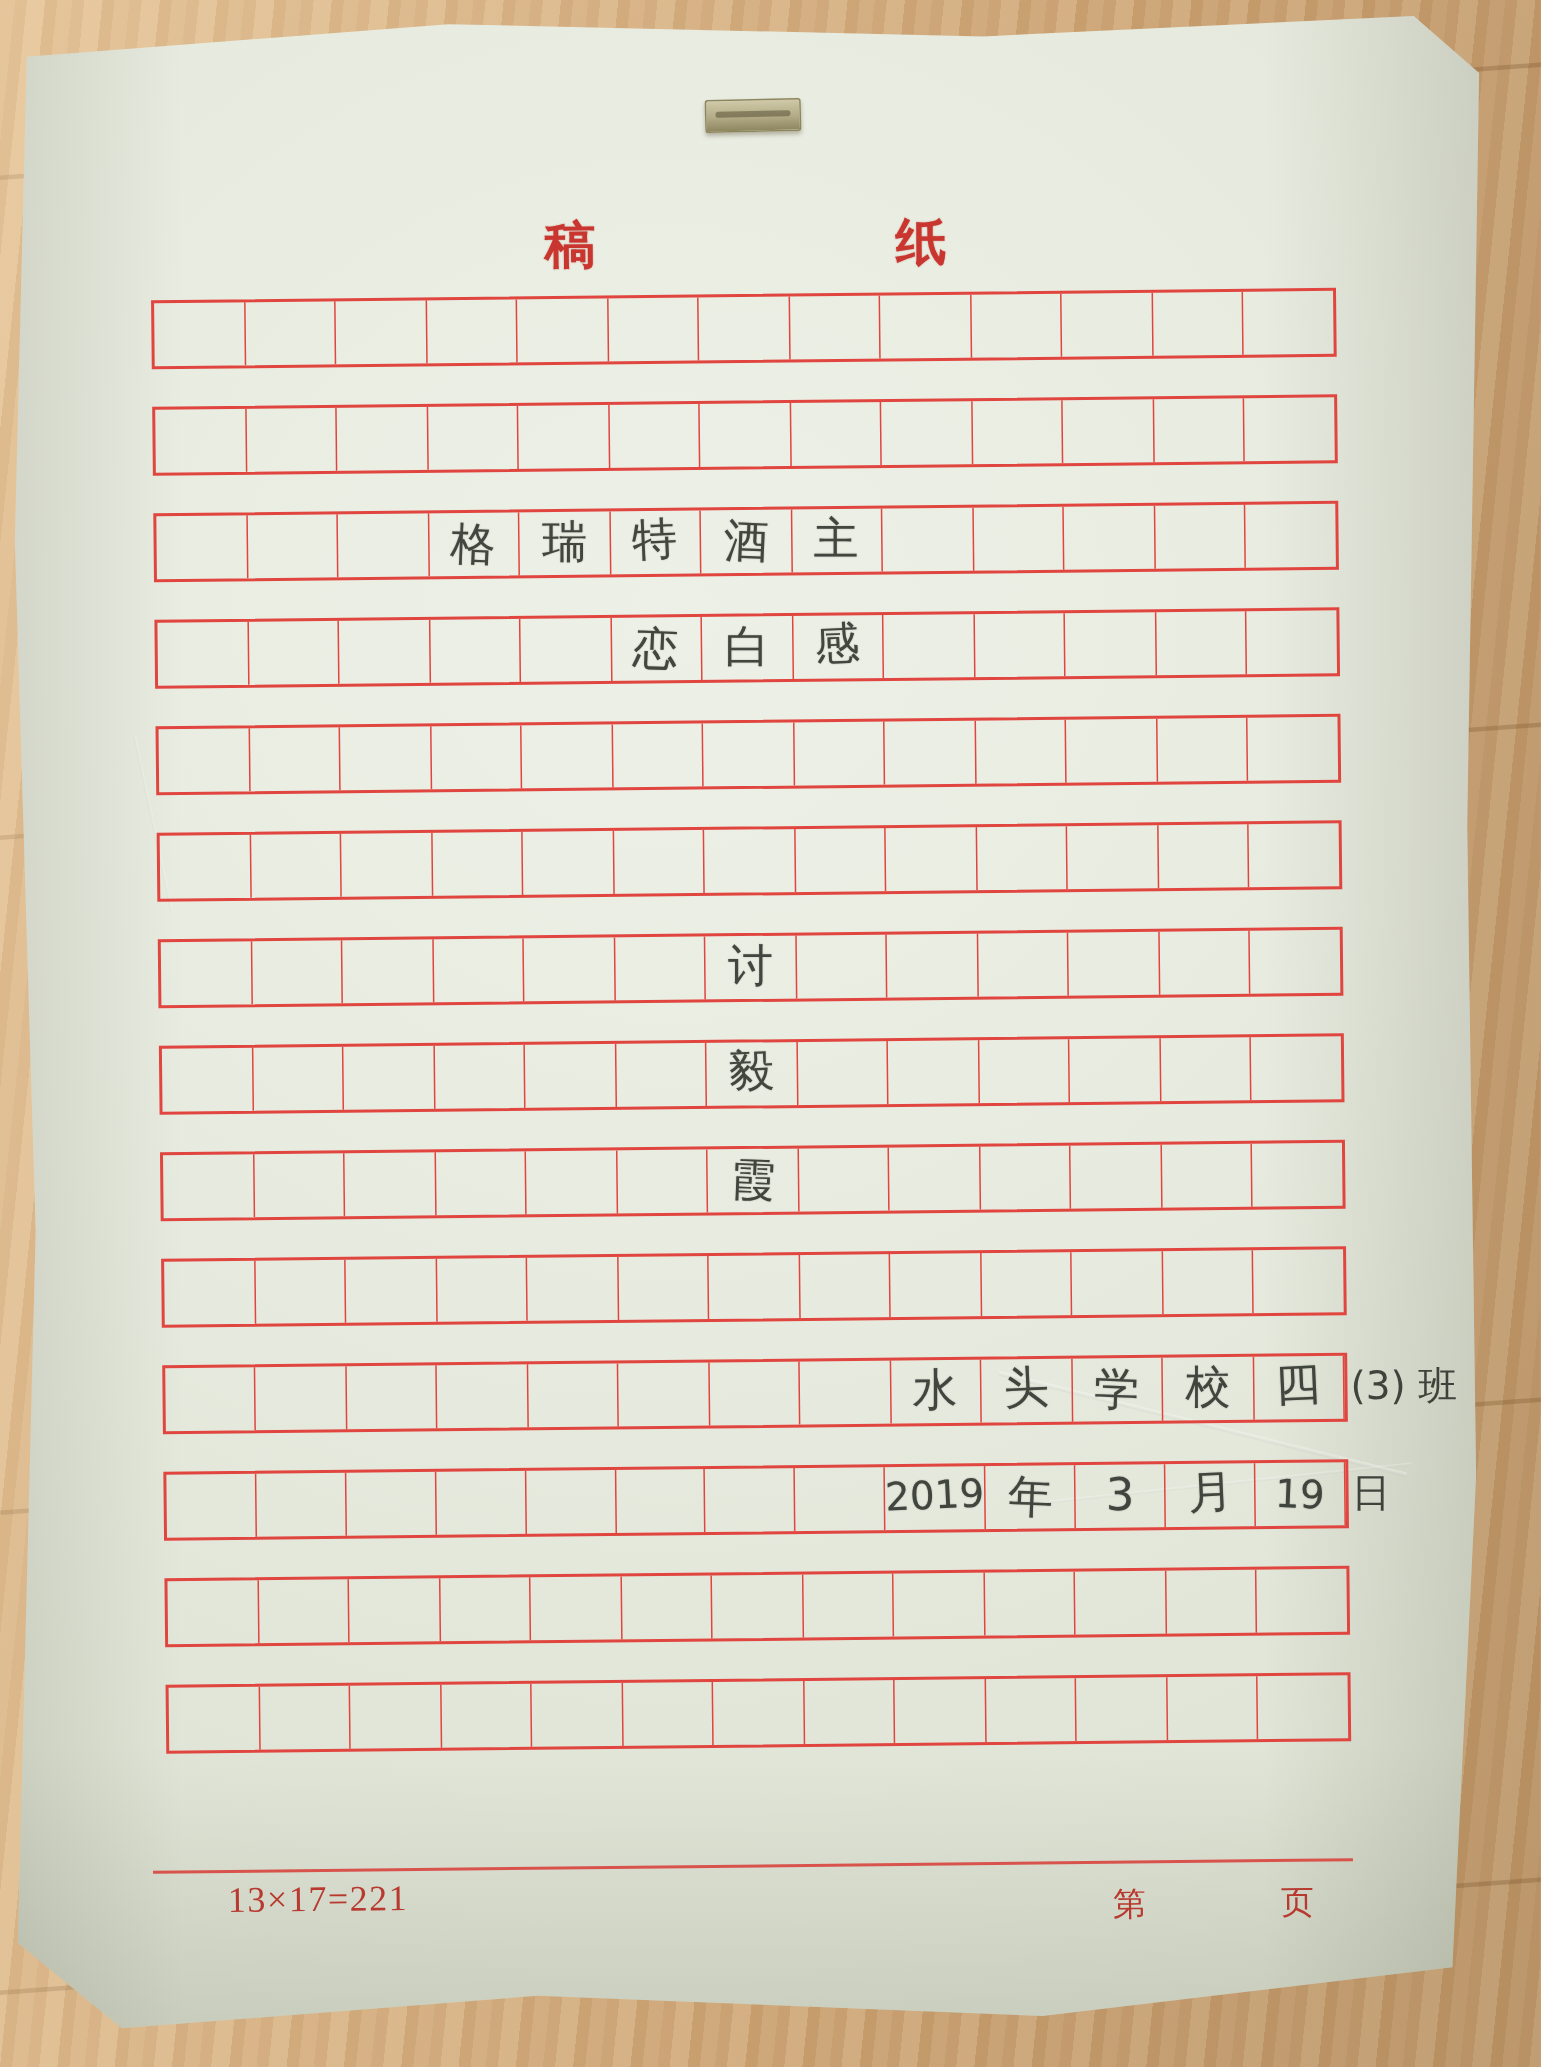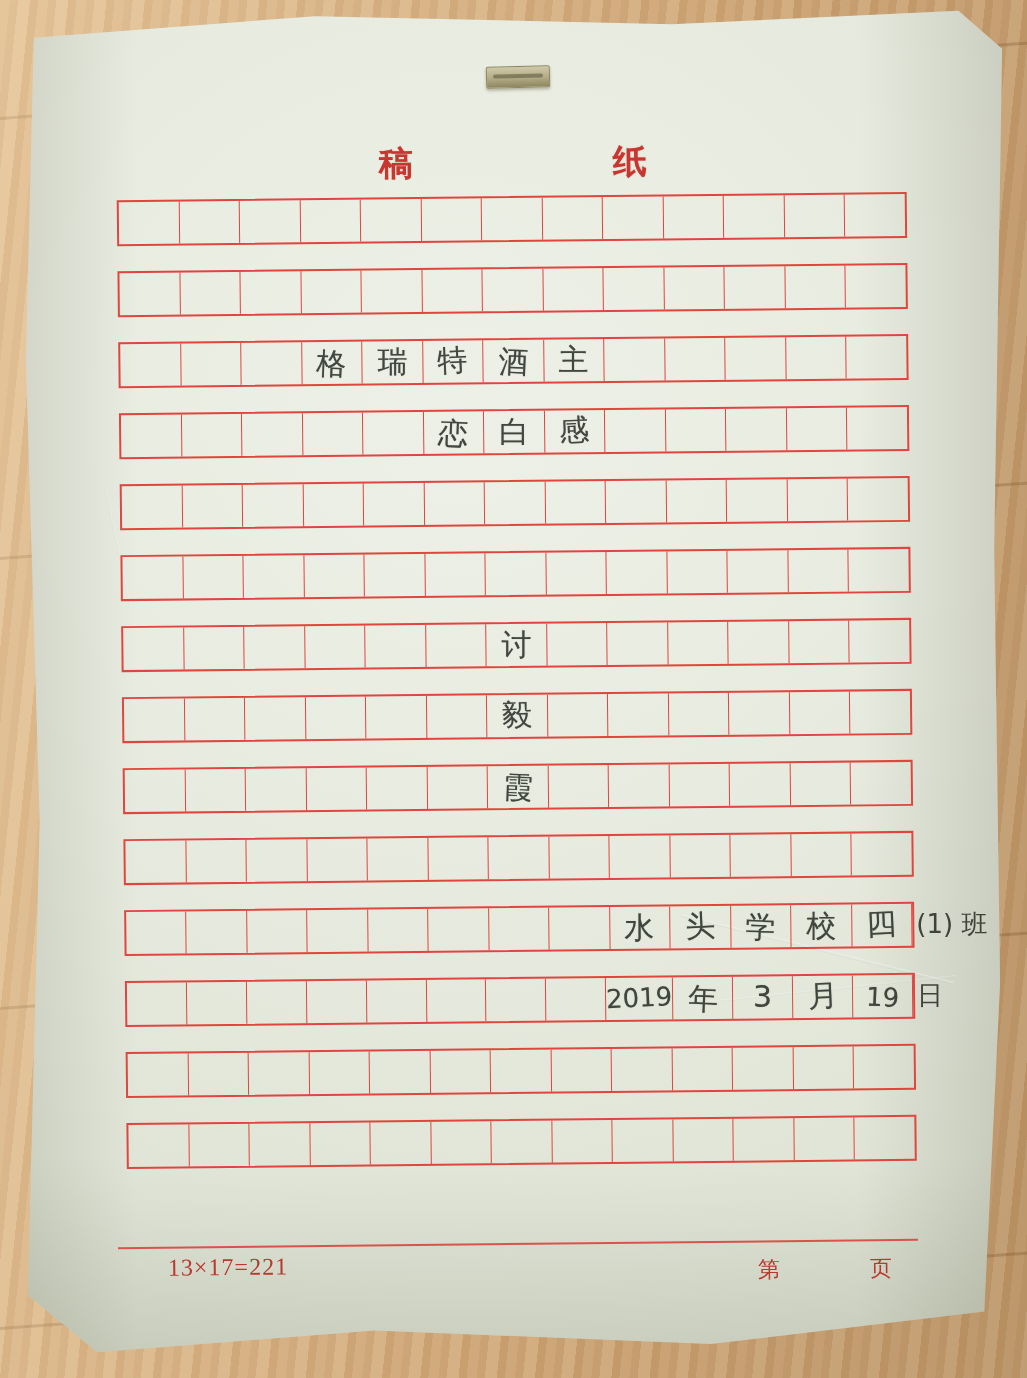--- a/index.html
+++ b/index.html
@@ -39,21 +39,21 @@
     left: -40px;
     width: 1120px;
     height: 3px;
     background: rgba(120,80,40,0.28);
     transform-origin: left center;
   }
 
   
   #sheet {
     position: absolute;
-    left: 18px;
+    left: 2px;
     top: 8px;
     width: 990px;
     height: 1355px;
     background:
       radial-gradient(ellipse 120% 80% at 45% 30%, #edf0e6 0%, #e7ebdf 45%, #dfe4d6 80%, #d6dccb 100%);
     box-shadow: 6px 10px 22px rgba(60,40,20,0.38);
     clip-path: polygon(
       1.6% 2.2%, 30% 0.6%, 66% 1.2%, 95% 0.2%, 99.4% 3.0%,
       98.6% 40%, 99.2% 72%, 97.6% 96.2%, 70% 98.6%, 36% 97.6%,
       8% 99.2%, 1.0% 95.0%, 2.2% 60%, 0.8% 26%
@@ -397,21 +397,21 @@
         </div>
         <div class="cell">
           <span class="glyph tilt-b">学</span>
         </div>
         <div class="cell">
           <span class="glyph ">校</span>
         </div>
         <div class="cell">
           <span class="glyph tilt-a">四</span>
         </div>
-        <span style="position: absolute; left: 100%; top: 50%; transform: translateY(-50%) rotate(0.6deg); margin-left: 4px; font-family: &quot;DejaVu Sans&quot;, sans-serif; font-size: 26px; color: rgb(42, 47, 40); opacity: 0.88; white-space: nowrap;">(1) 班</span>
+        <span style="position: absolute; left: 100%; top: 50%; transform: translateY(-50%) rotate(0.6deg); margin-left: 4px; font-family: &quot;DejaVu Sans&quot;, sans-serif; font-size: 26px; color: rgb(42, 47, 40); opacity: 0.88; white-space: nowrap;">(3) 班</span>
       </div>
       <div class="row">
         <div class="cell"></div>
         <div class="cell"></div>
         <div class="cell"></div>
         <div class="cell"></div>
         <div class="cell"></div>
         <div class="cell"></div>
         <div class="cell"></div>
         <div class="cell"></div>

